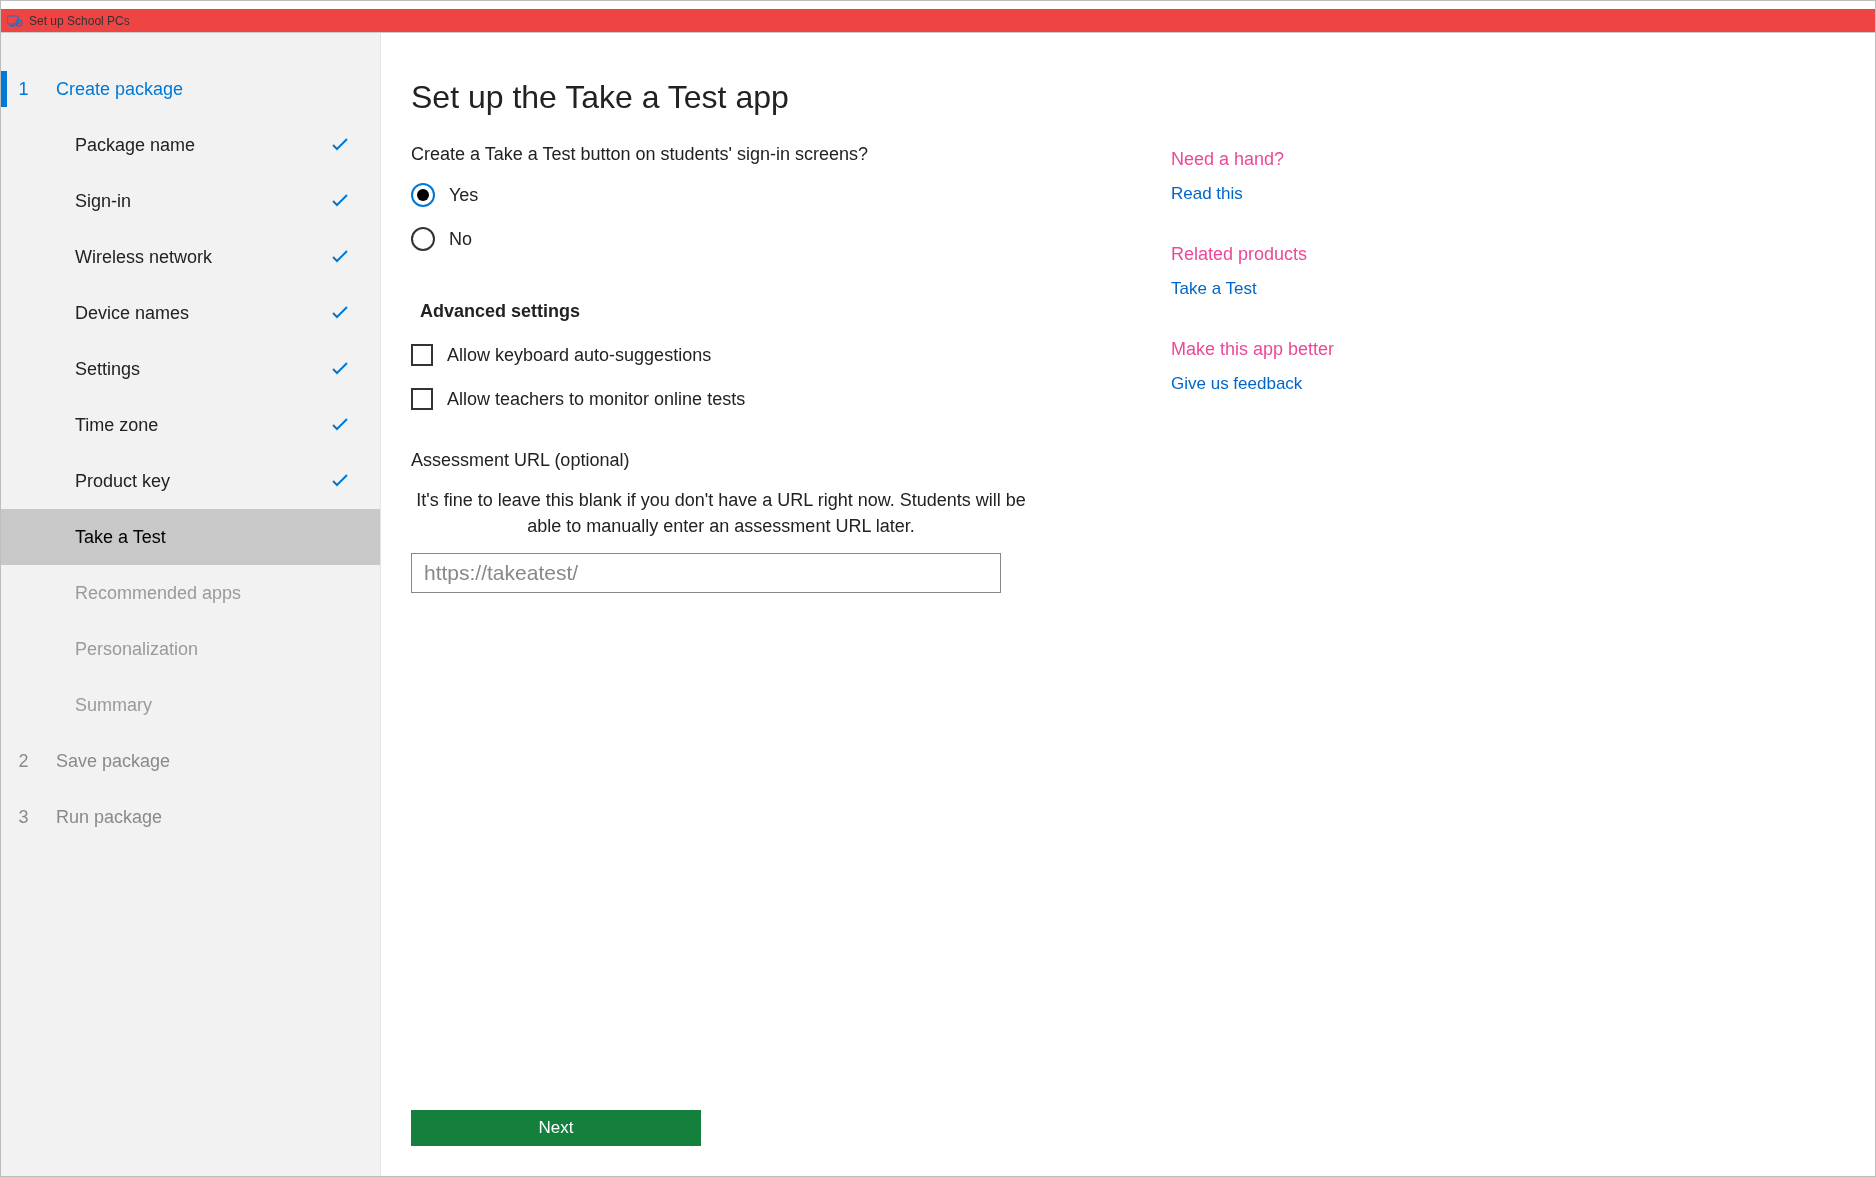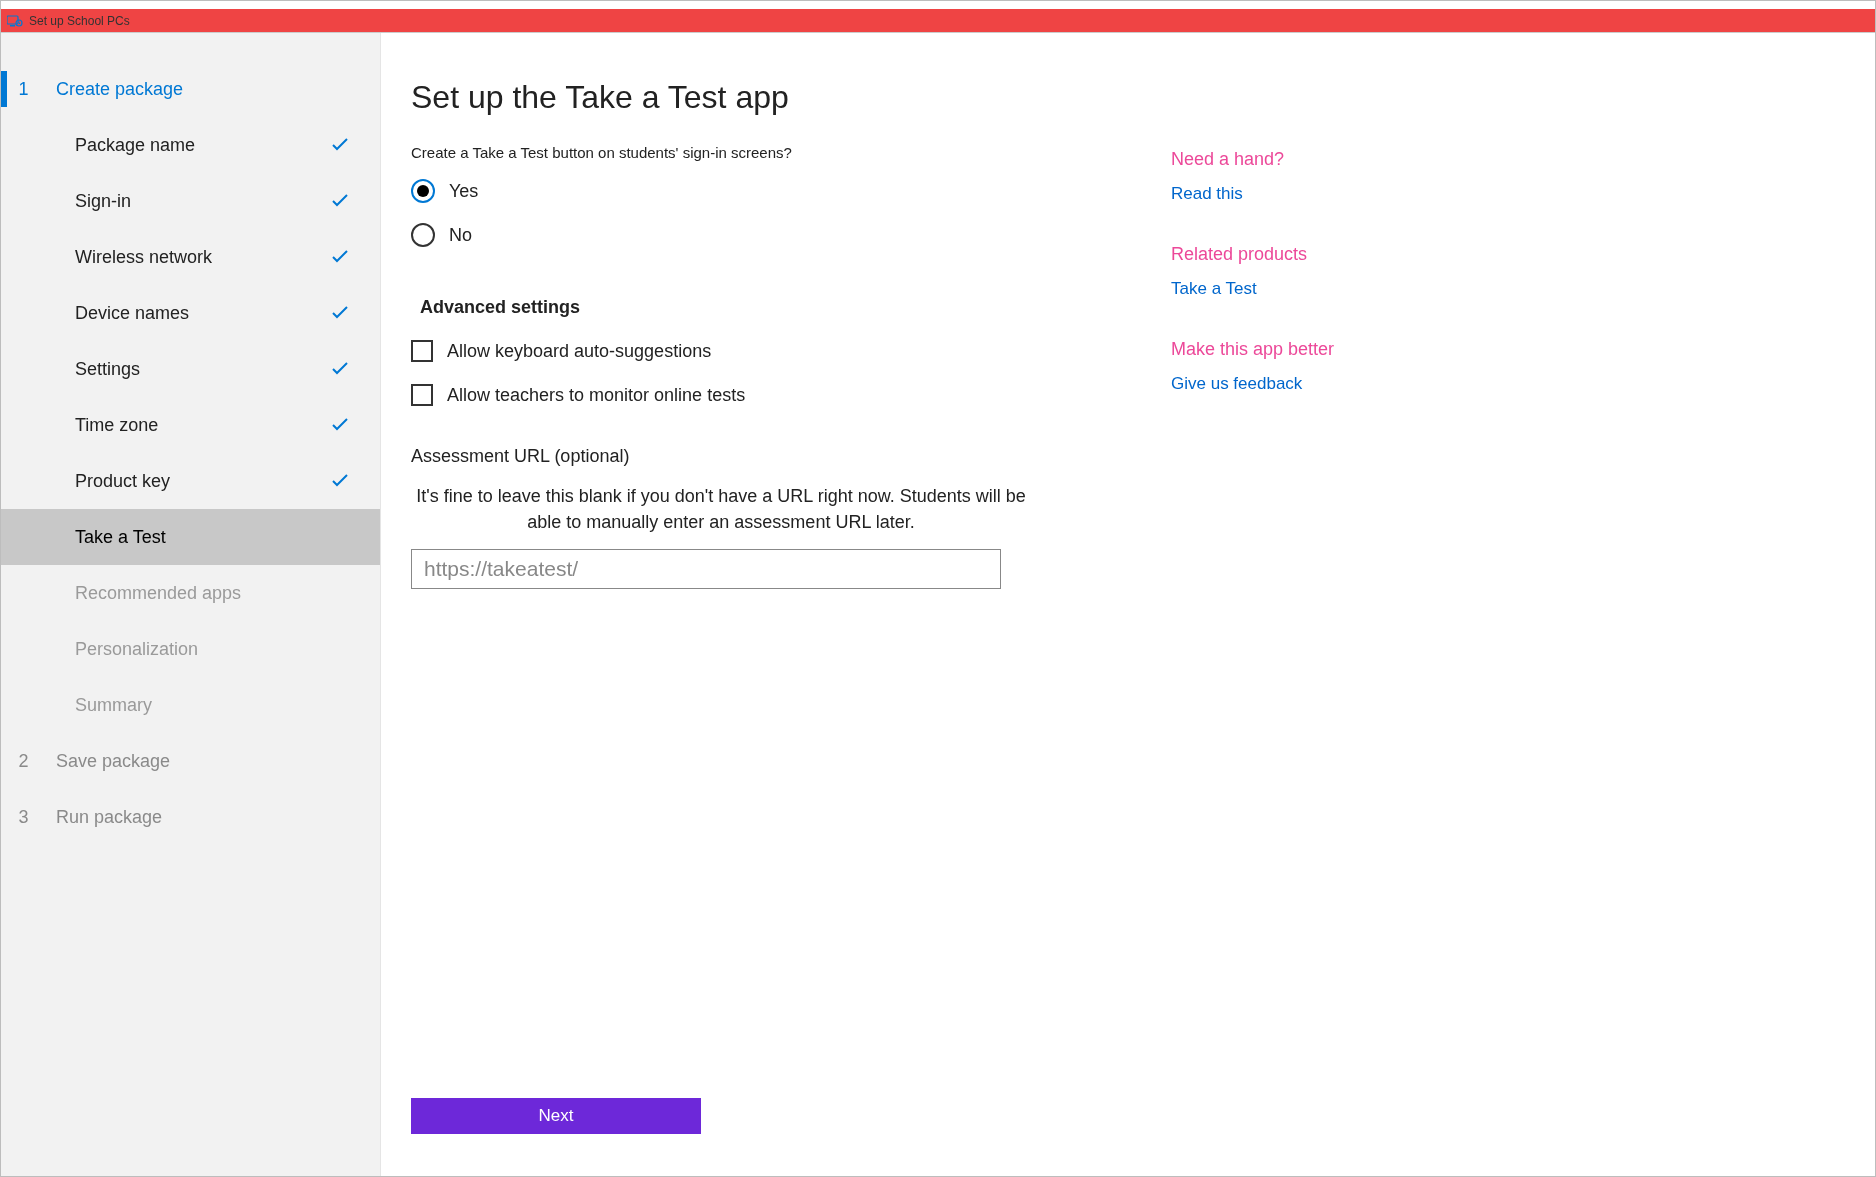--- a/index.html
+++ b/index.html
@@ -14,42 +14,42 @@
   .step-head .label { margin-left: 20px; font-size: 18px; }
   .step-head.active { }
   .step-head.active::before { content: ""; position: absolute; left: 0; top: 10px; bottom: 10px; width: 6px; background: #0078d4; }
   .step-head.active .num, .step-head.active .label { color: #0078d4; }
   .step-head.disabled .num, .step-head.disabled .label { color: #8a8a8a; }
   .subitem { display: flex; align-items: center; justify-content: space-between; height: 56px; padding: 0 30px 0 74px; font-size: 18px; color: #222; cursor: default; }
   .subitem.done .label { color: #222; }
   .subitem.selected { background: #c8c8c8; color: #000; }
   .subitem.future .label { color: #9a9a9a; }
   .check { color: #0078d4; width: 20px; height: 20px; }
-  .main { flex: 1; padding: 46px 40px 42px 30px; display: flex; min-width: 0; }
+  .main { flex: 1; padding: 46px 40px 30px 30px; display: flex; min-width: 0; }
   .content { width: 620px; display: flex; flex-direction: column; }
   .aside { width: 280px; margin-left: 140px; padding-top: 70px; }
   h1.page-title { font-size: 32px; font-weight: 400; margin-bottom: 28px; color: #222; }
   .desc { font-size: 18px; line-height: 1.5; margin-bottom: 30px; color: #222; }
-  .question { font-size: 15px; margin-bottom: 18px; }
+  .question { font-size: 18px; margin-bottom: 18px; }
   .radio-group { margin-bottom: 30px; }
   .radio { display: flex; align-items: center; margin-bottom: 20px; cursor: pointer; }
   .radio .circ { width: 24px; height: 24px; border: 2px solid #333; border-radius: 50%; display: inline-flex; align-items: center; justify-content: center; margin-right: 14px; }
   .radio.selected .circ { border-color: #0078d4; }
   .radio.selected .circ::after { content: ""; width: 12px; height: 12px; border-radius: 50%; background: #000; }
   .radio .rlabel { font-size: 18px; }
   .section-head { font-size: 18px; font-weight: 700; margin-bottom: 22px; margin-left: 9px; }
   .checkbox-row { display: flex; align-items: center; margin-bottom: 22px; cursor: pointer; }
   .checkbox-row .box { width: 22px; height: 22px; border: 2px solid #333; margin-right: 14px; }
   .checkbox-row .clabel { font-size: 18px; }
   .field-label { font-size: 18px; margin-top: 18px; margin-bottom: 16px; }
   .field-note { font-size: 18px; line-height: 1.45; margin-bottom: 14px; text-align: center; }
   .text-input { width: 590px; height: 40px; border: 1px solid #888; font-size: 21px; padding: 0 12px; color: #333; outline: none; }
   .text-input::placeholder { color: #888; }
   .spacer { flex: 1; }
-  .next-btn { width: 290px; height: 36px; background: #6d28d9; color: #fff; border: none; font-size: 17px; cursor: pointer; margin-top: 40px; }
+  .next-btn { width: 290px; height: 36px; background: #15803d; color: #fff; border: none; font-size: 17px; cursor: pointer; margin-top: 40px; }
   .aside h3 { font-size: 18px; font-weight: 400; margin-bottom: 14px; color: #ec4899; }
   .aside a.link { display: block; font-size: 17px; color: #0066cc; text-decoration: none; margin-bottom: 40px; cursor: pointer; }
 </style>
 </head>
 <body>
 
 <div class="window">
   <div class="titlebar">
     <span class="app-icon">
       <svg viewBox="0 0 16 12" width="16" height="12">

